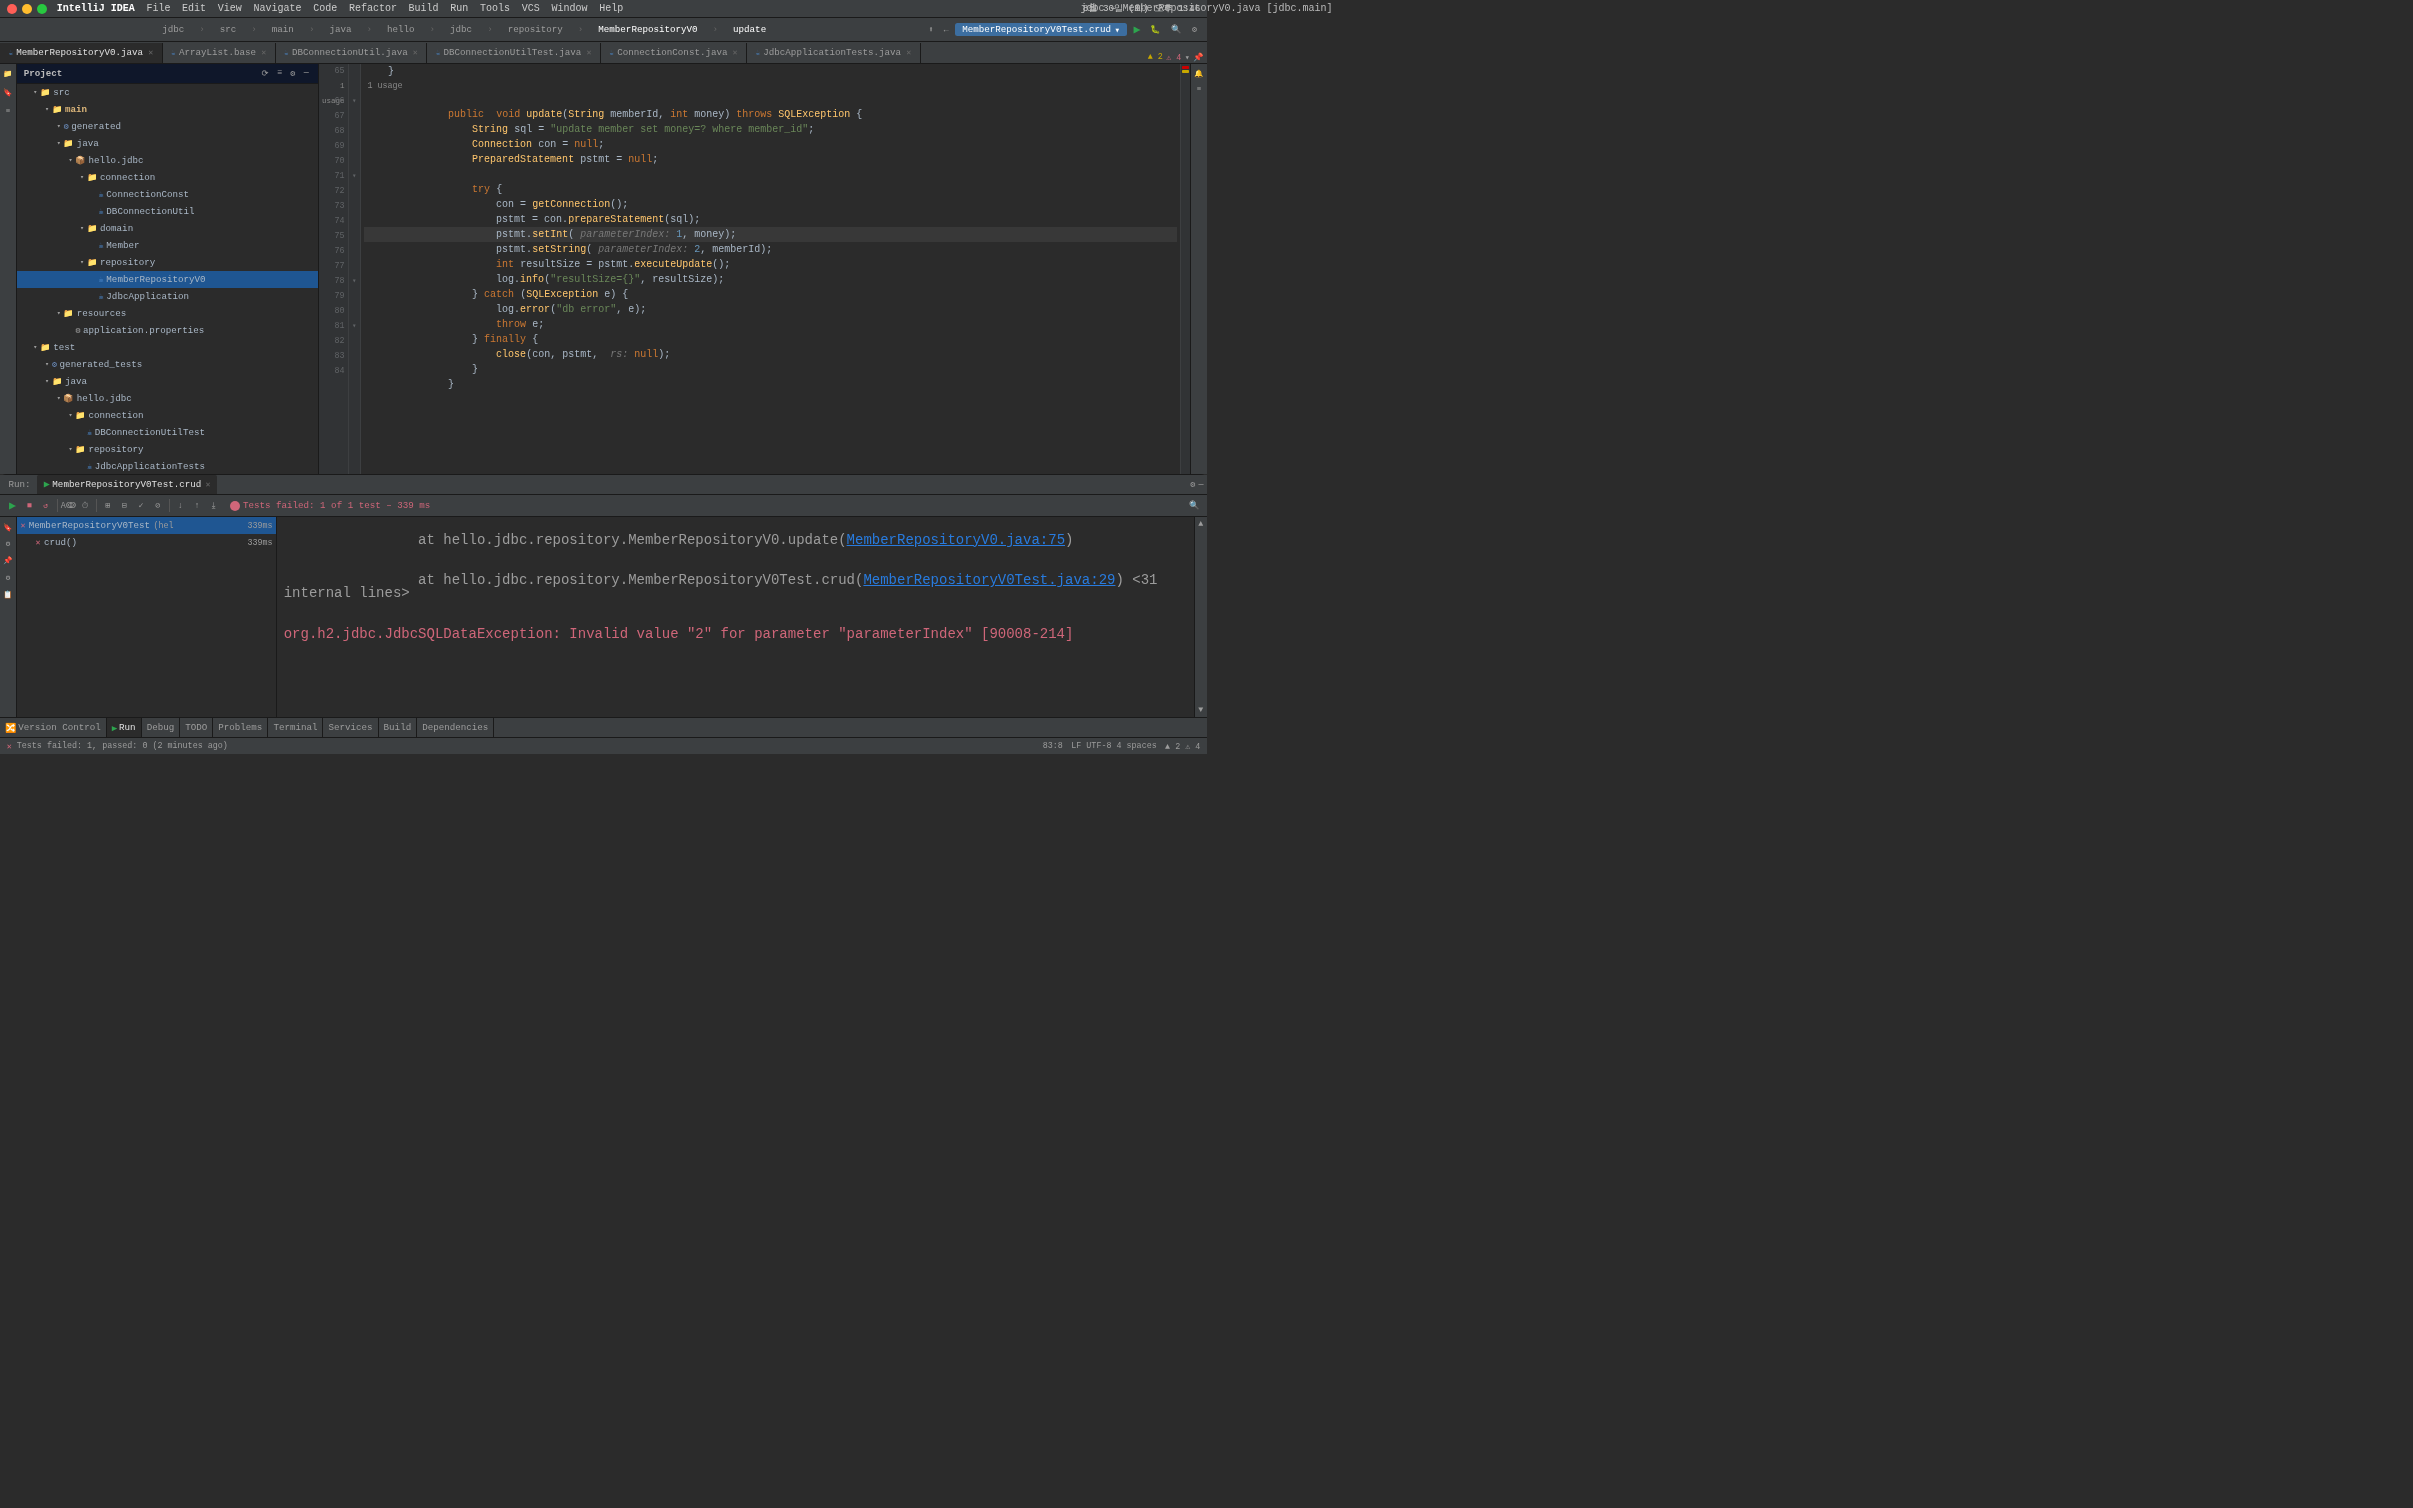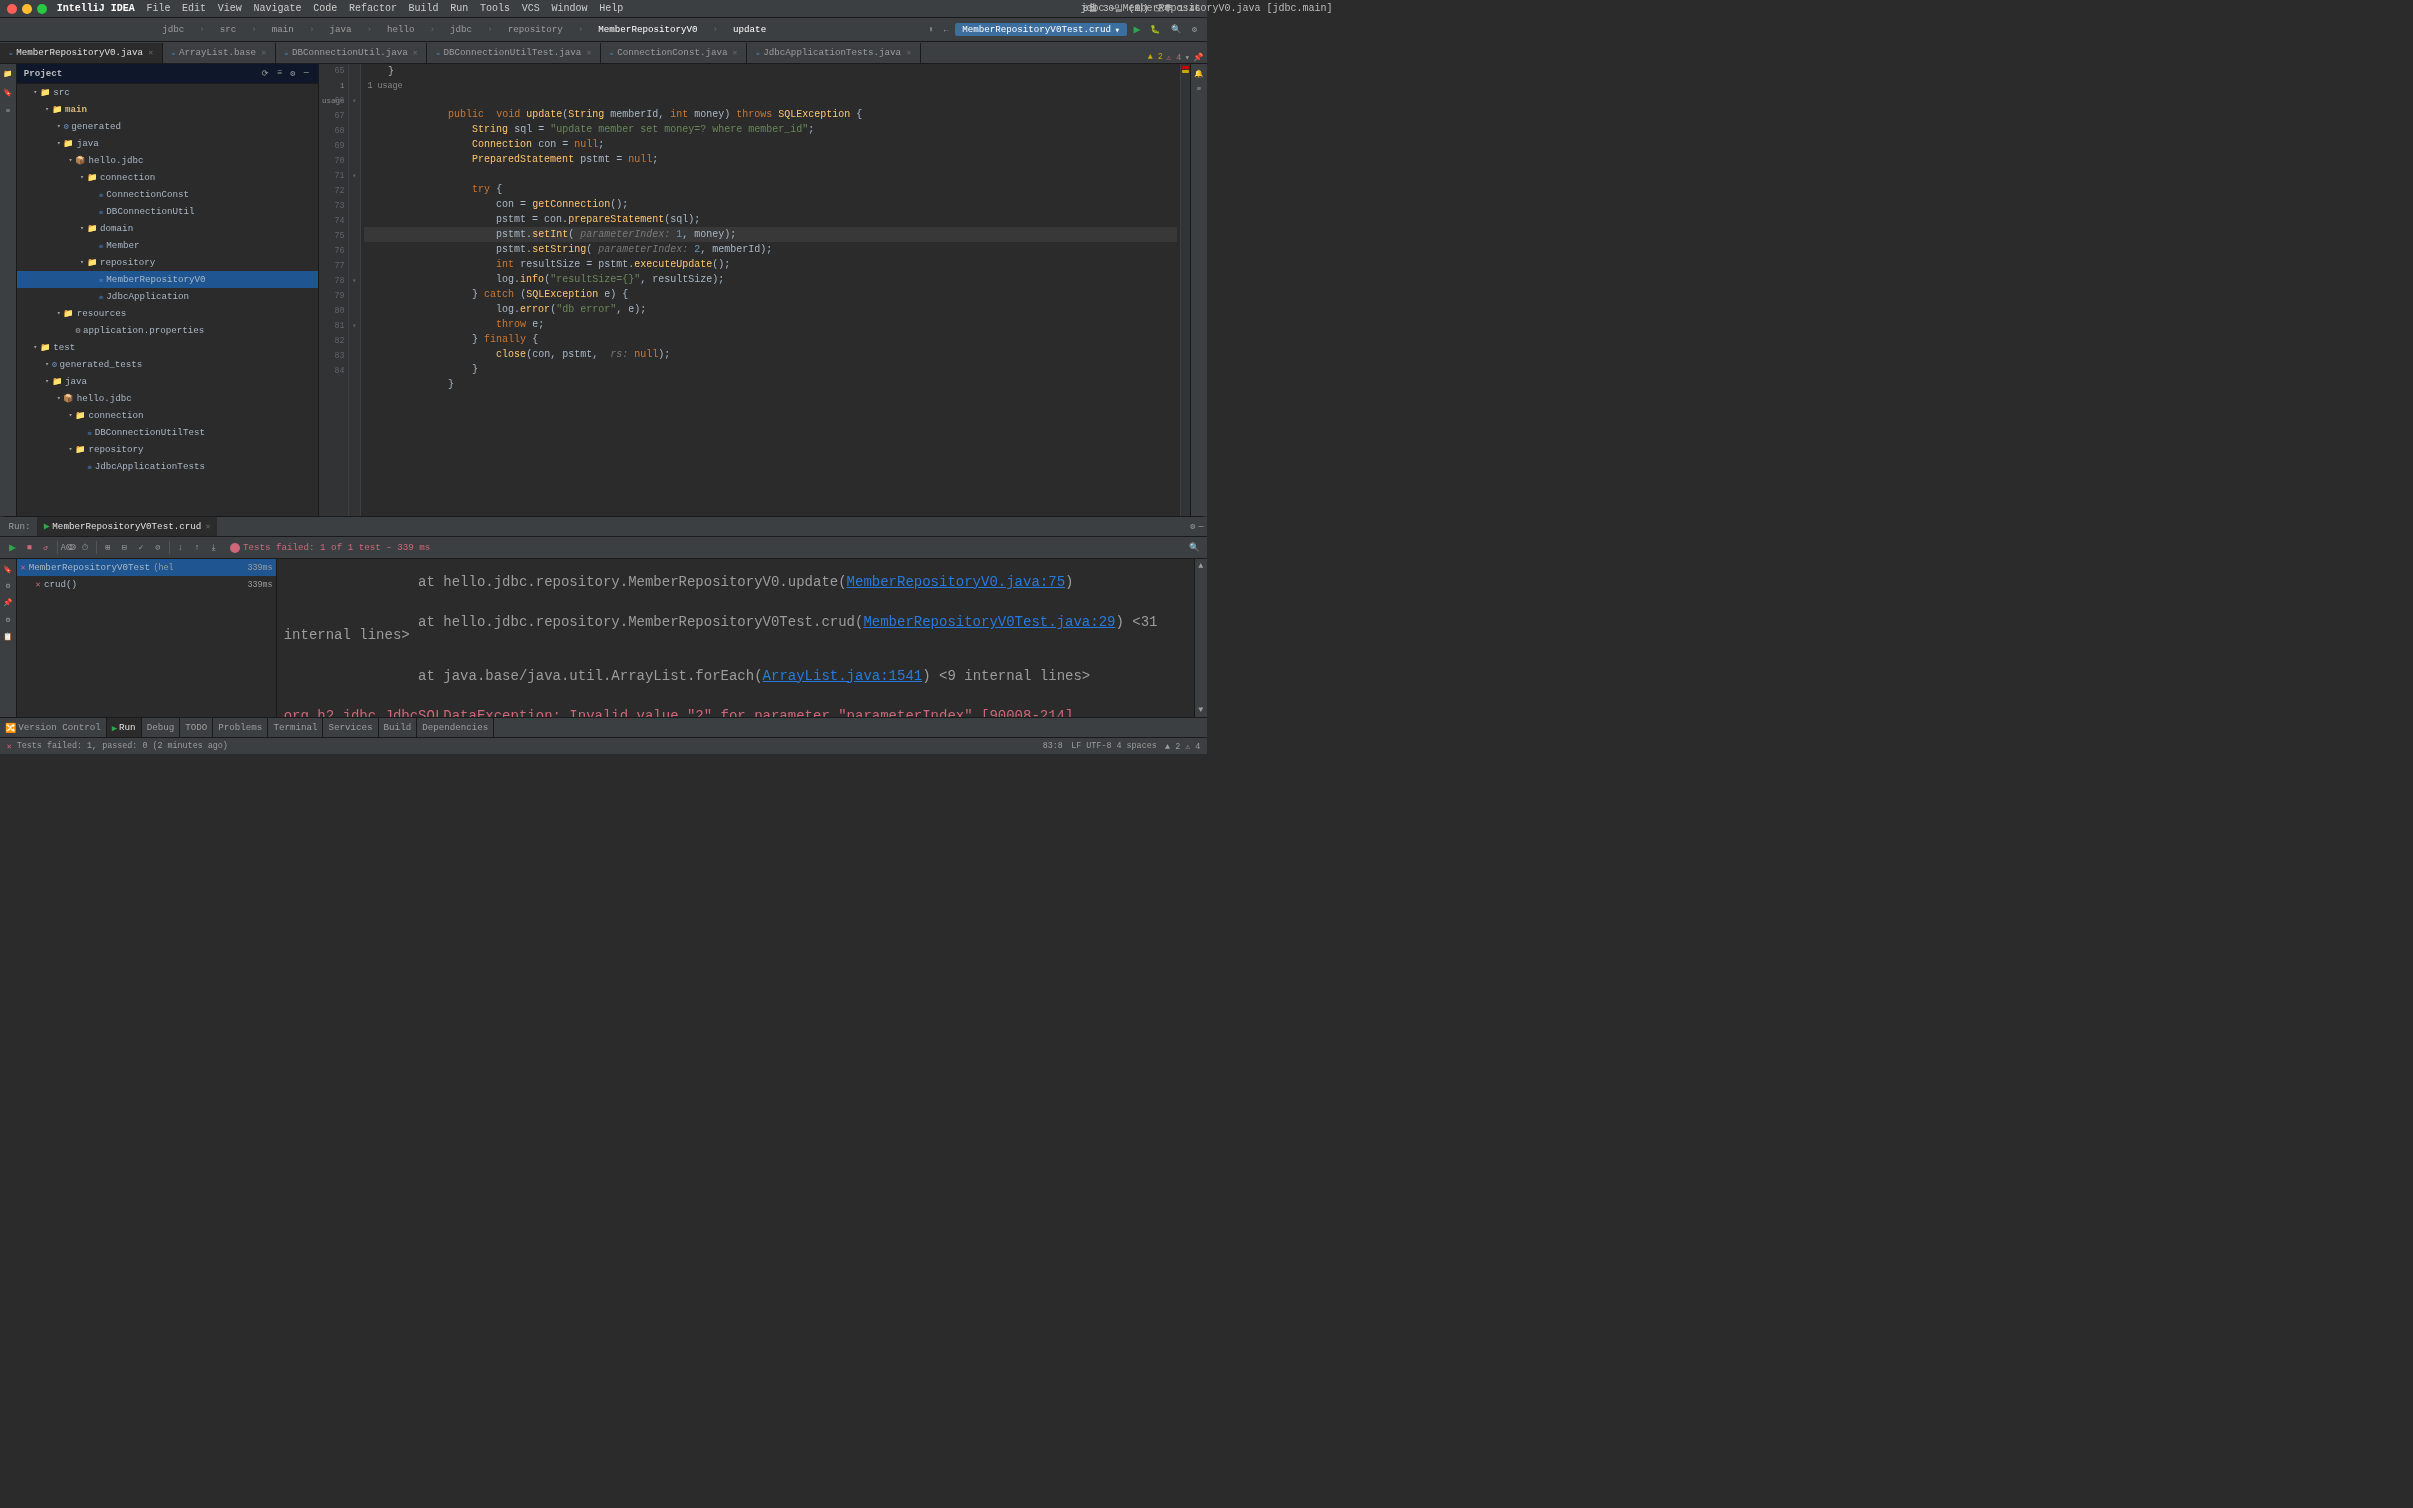--- a/index.html
+++ b/index.html
@@ -294,21 +294,21 @@
       display: flex;
       flex-direction: column;
       align-items: center;
       padding: 3.4px 0;
       gap: 1.7px;
       border-left: 0.8px solid #1a1a1a;
     }
 
     
     .bottom-panel {
-      height: 201px;
+      height: 243px;
       background: #2b2b2b;
       border-top: 0.8px solid #1a1a1a;
       display: flex;
       flex-direction: column;
       flex-shrink: 0;
       border-radius: 6px;
     }
     .bottom-tab-bar {
       background: #3c3f41;
       height: 20px;
@@ -970,23 +970,20 @@
       </div>
     </div>
 
     <div class="output-panel scrollable">
       <div class="out-line">
         <span class="out-at">	at hello.jdbc.repository.MemberRepositoryV0.update(</span><span class="out-link">MemberRepositoryV0.java:75</span><span class="out-at">)</span>
       </div>
       <div class="out-line">
         <span class="out-at">	at hello.jdbc.repository.MemberRepositoryV0Test.crud(</span><span class="out-link">MemberRepositoryV0Test.java:29</span><span class="out-at">) &lt;31 internal lines&gt;</span>
       </div>
-      <div class="out-line">
-        <span class="out-at">	at java.base/java.util.ArrayList.forEach(</span><span class="out-link">ArrayList.java:1541</span><span class="out-at">) &lt;9 internal lines&gt;</span>
-      </div>
       <div class="out-line">&nbsp;</div>
       <div class="out-line out-err">org.h2.jdbc.JdbcSQLDataException: Invalid value "2" for parameter "parameterIndex" [90008-214]</div>
       <div class="out-line">&nbsp;</div>
 
     </div>
 
     <div style="width:13.4px;background:#3c3f41;display:flex;flex-direction:column;align-items:center;border-left:0.8px solid #1a1a1a;">
       <div style="font-size:8.4px;color:#9c9c9c;cursor:pointer;padding:1.7px;">▲</div>
       <div style="font-size:8.4px;color:#9c9c9c;cursor:pointer;padding:1.7px;margin-top:auto;">▼</div>
     </div>

